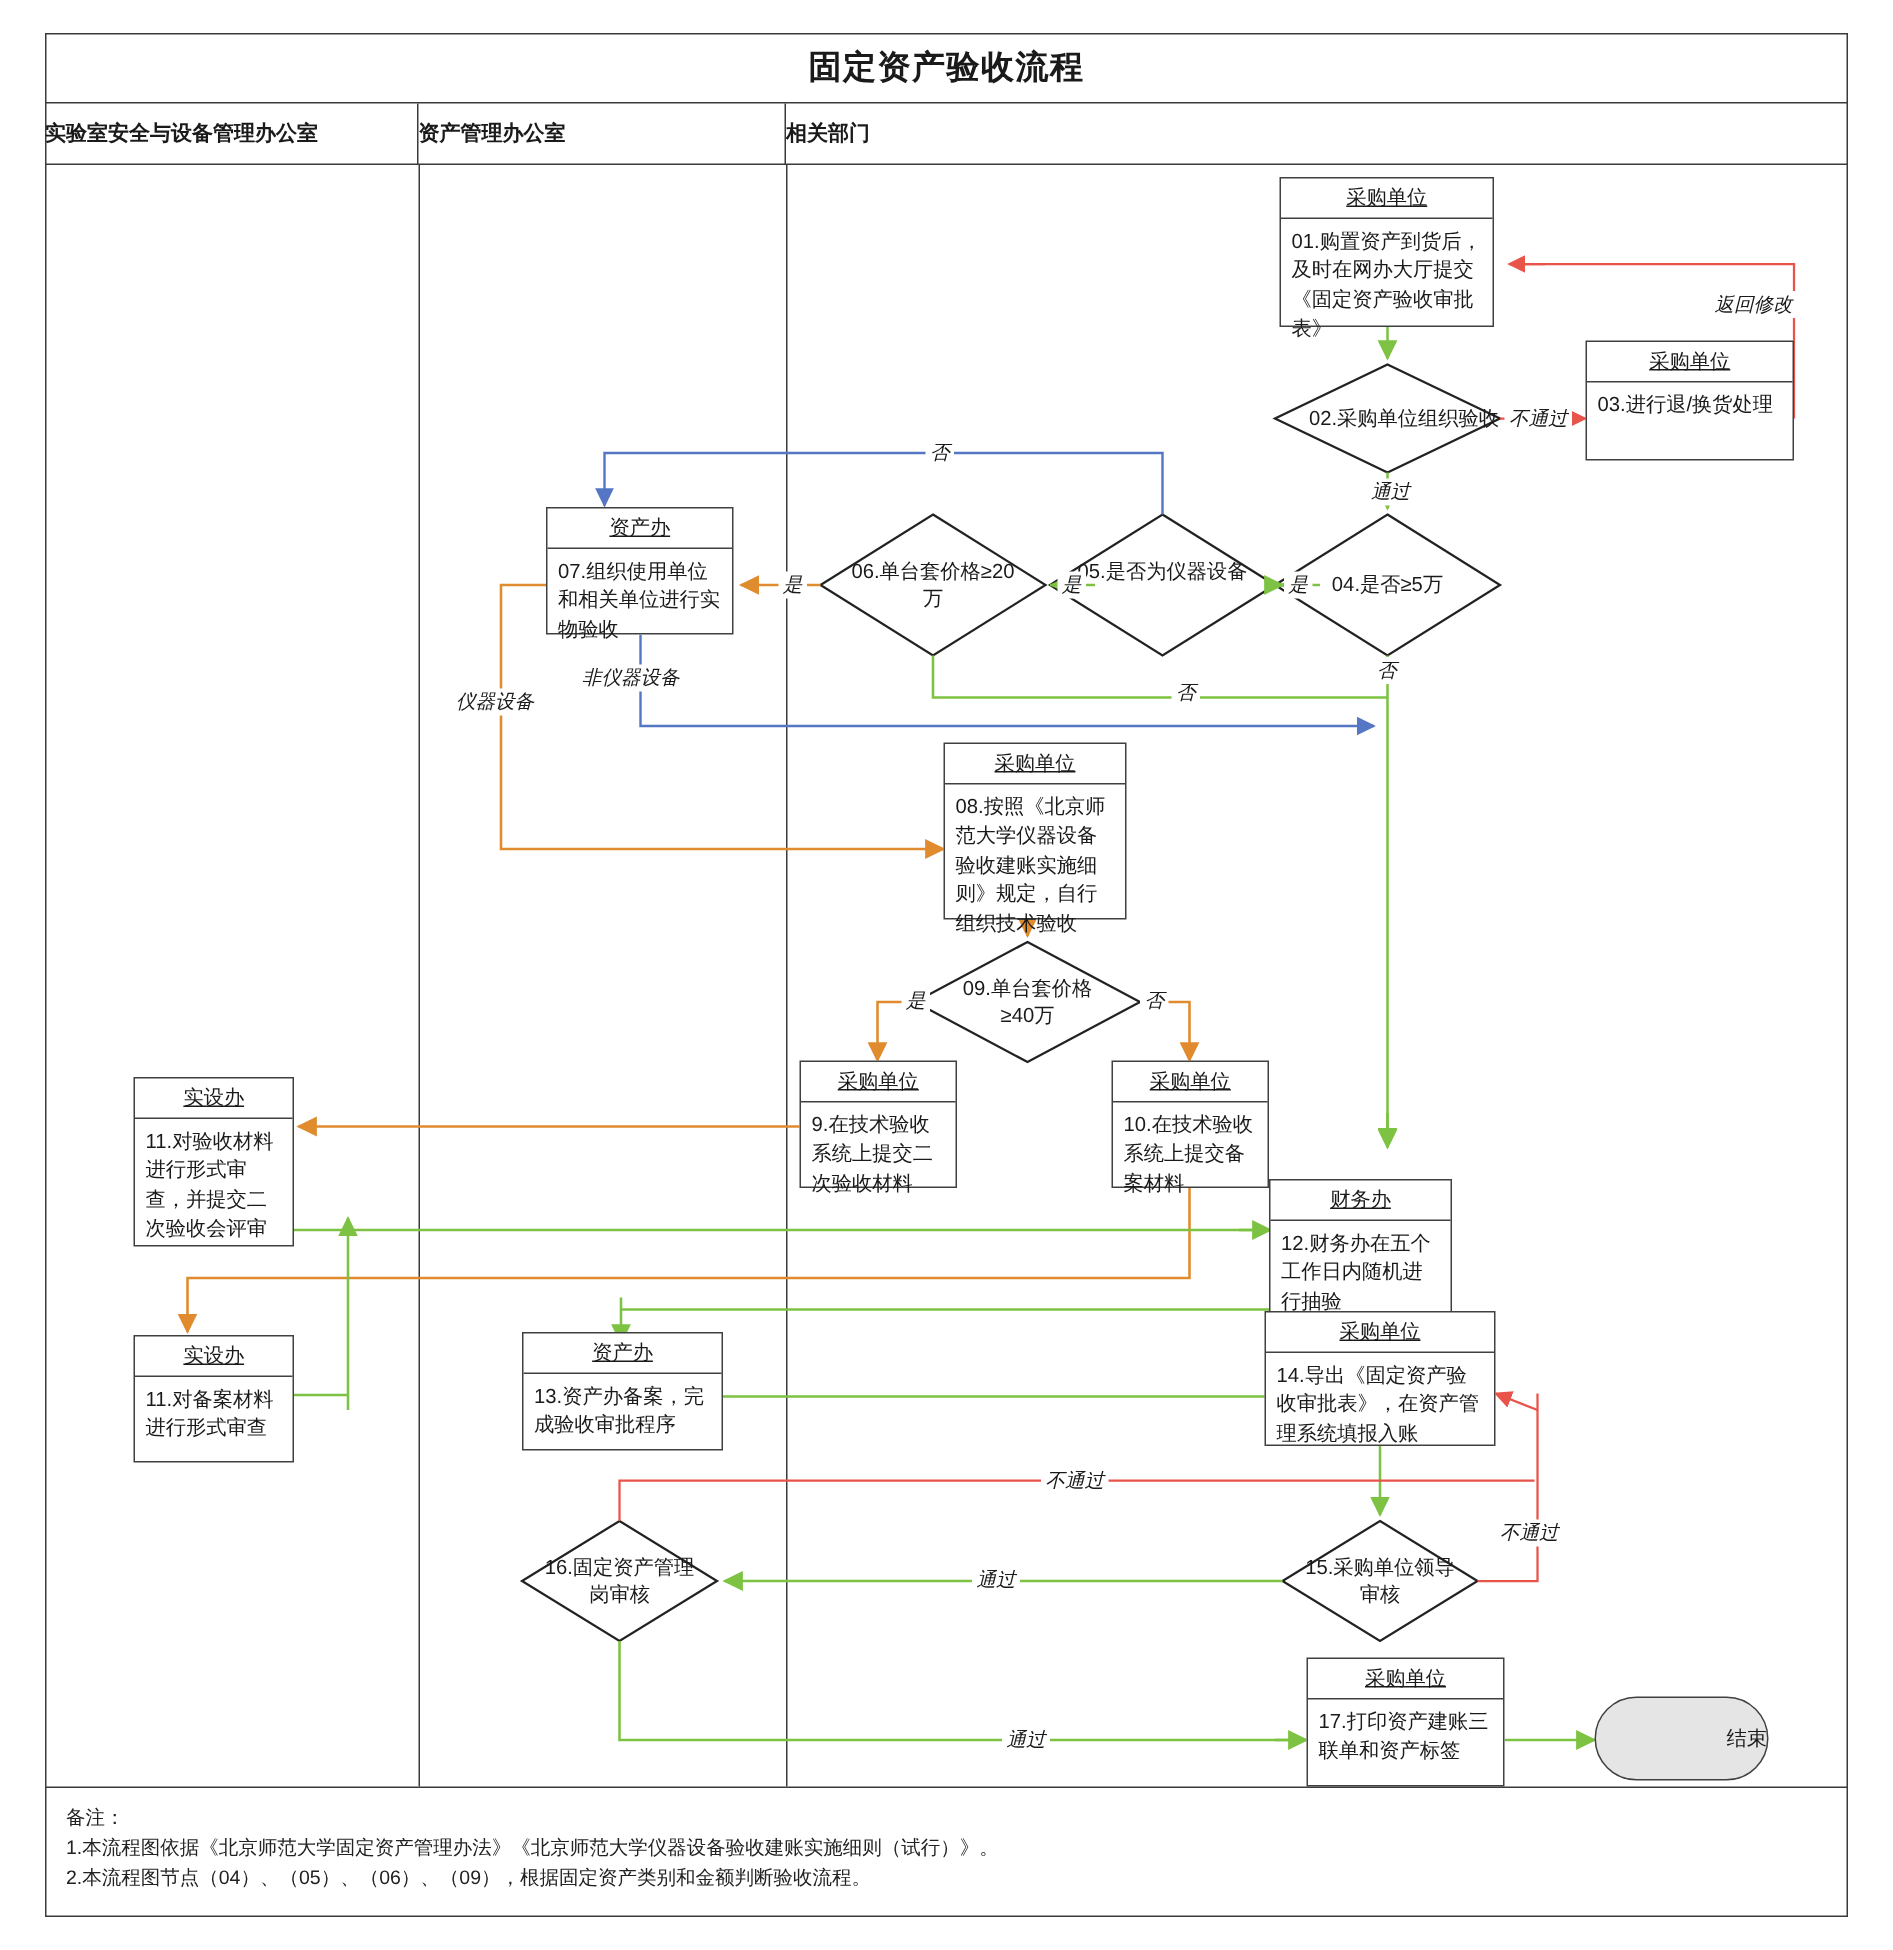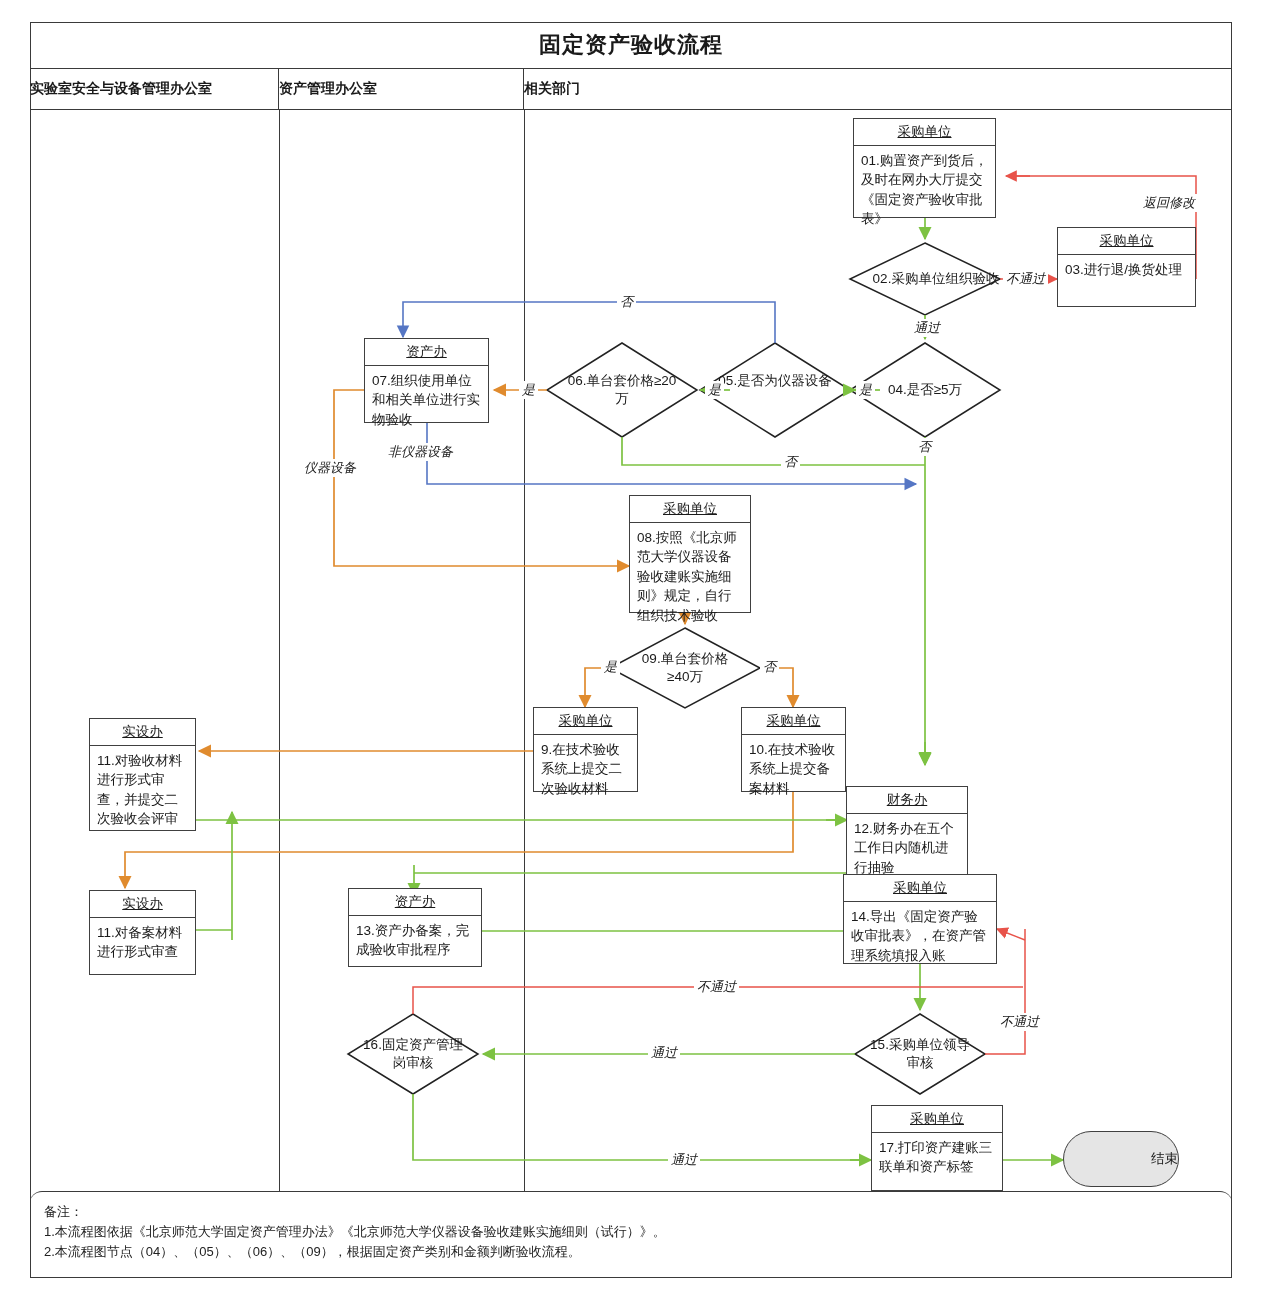--- a/index.html
+++ b/index.html
@@ -12,21 +12,21 @@
   .title-row .t{font-size:22px;font-weight:bold;letter-spacing:1px;}
   .lane-head{position:absolute;top:69px;height:41px;display:flex;align-items:center;justify-content:flex-start;
        border-bottom:1px solid #3a3a3a;box-sizing:border-box;font-size:14px;font-weight:bold;}
   .lh0{left:30px;width:249px;border-right:1px solid #3a3a3a;}
   .lh1{left:279px;width:245px;border-right:1px solid #3a3a3a;}
   .lh2{left:524px;width:708px;}
   .lane-div{position:absolute;top:110px;width:1px;height:1081px;background:#3a3a3a;}
   .ld0{left:279px;}
   .ld1{left:524px;}
   .note{position:absolute;left:30px;top:1191px;width:1202px;height:87px;
-        border-top:1px solid #3a3a3a;box-sizing:border-box;padding:10px 12px 0 14px;border-radius:12px;}
+        border-top:1px solid #3a3a3a;box-sizing:border-box;padding:10px 12px 0 14px;}
   .note div{font-size:13px;line-height:1.55;color:#222;}
   svg.flow{position:absolute;left:0;top:0;width:1262px;height:1300px;pointer-events:none;}
   .nbox{position:absolute;box-sizing:border-box;border:1.4px solid #404040;background:#fff;}
   .nbox .hdr{border-bottom:1.4px solid #404040;text-align:center;font-size:13.5px;line-height:1.0;
        padding:6px 2px 6px 2px;text-decoration:underline;}
   .nbox .bdy{font-size:13.5px;line-height:1.45;padding:5px 6px 5px 7px;}
   .edge-lbl{position:absolute;font-size:13px;background:#fff;padding:0 3px;white-space:nowrap;font-style:italic;}
   .diamond-lbl{position:absolute;font-size:13.5px;line-height:1.35;text-align:center;white-space:nowrap;}
   .endnode{position:absolute;box-sizing:border-box;border:1.4px solid #404040;background:#e5e5e5;
        border-radius:28px;display:flex;align-items:center;justify-content:flex-end;font-size:13.5px;}

